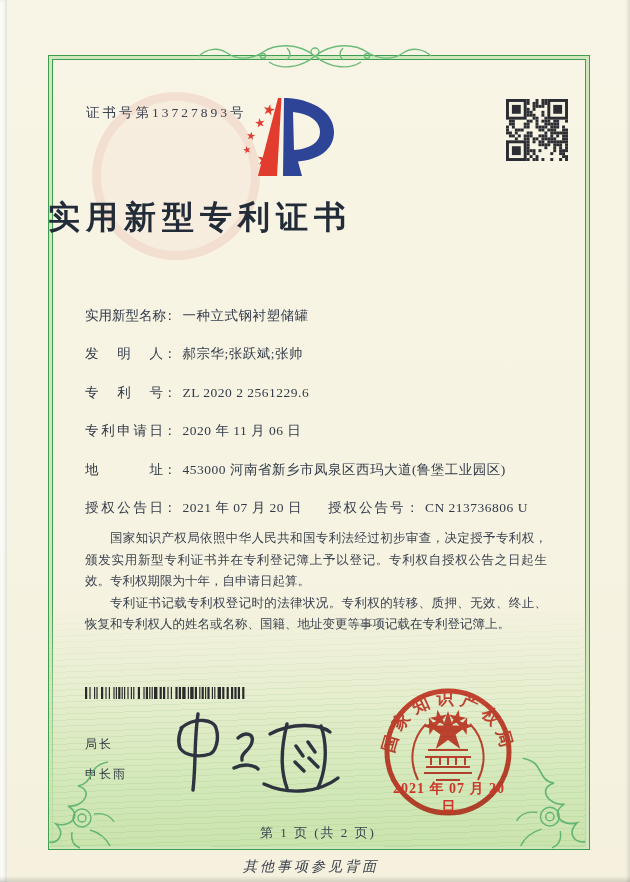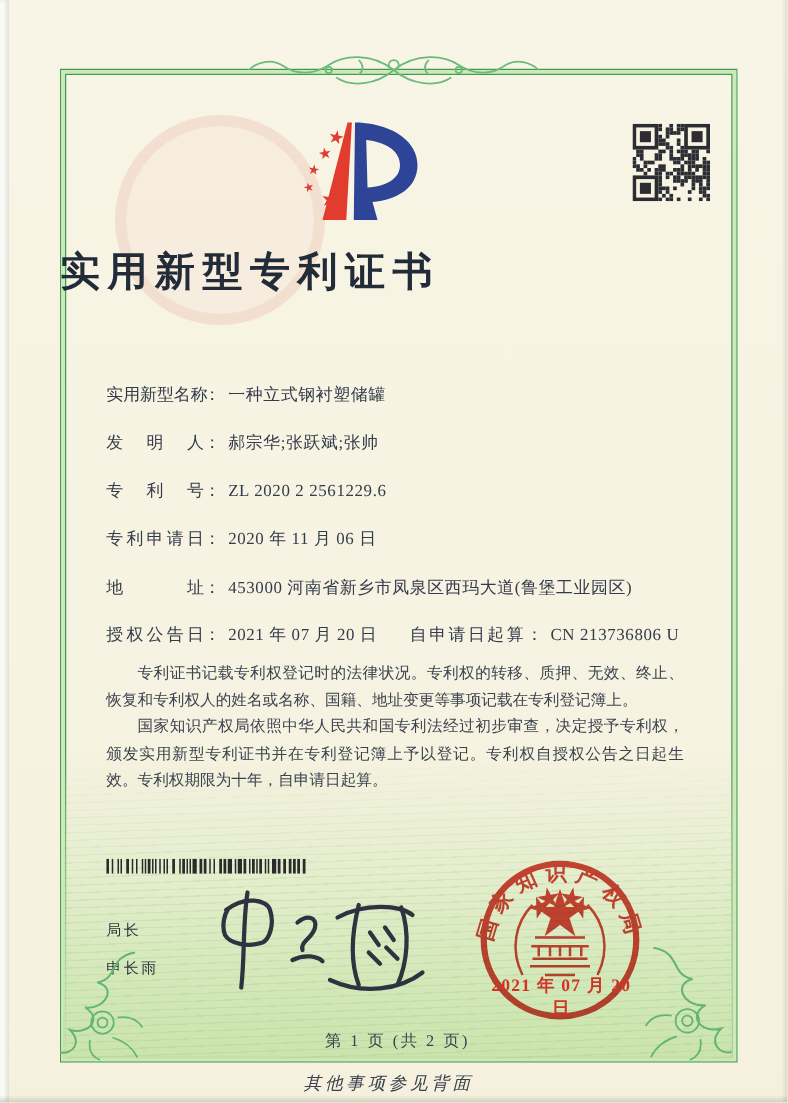--- a/index.html
+++ b/index.html
@@ -90,20 +90,21 @@
       <path d="M118 16 C100 2 78 4 66 12 C54 20 40 20 30 13 C20 6 8 10 2 16"></path>
       <path d="M118 16 C136 2 158 4 170 12 C182 20 196 20 206 13 C216 6 228 10 234 16"></path>
       <path d="M118 16 C104 28 84 30 72 22 M118 16 C132 28 152 30 164 22"></path>
       <circle cx="118" cy="12" r="4"></circle>
       <circle cx="66" cy="16" r="2.5"></circle>
         <circle cx="170" cy="16" r="2.5"></circle>
       <path d="M90 8 q6 6 0 12 M146 8 q-6 6 0 12"></path>
     </g>
   </svg>
 
+  <div class="cert-no">证书号第13727893号</div>
 
   <svg class="logo" viewBox="0 0 104 94">
     <path d="M40 8 L43.5 8 L39 86 L20 86 Z" fill="#e23c2e"></path>
     <path fill-rule="evenodd" fill="#2e4496" d="M46 8 L49.5 8 C78 10 96 24 96 42 C96 60 80 70 60 71.5 L64 86 L45 86 Z
          M55 22 C73 24 82 32 82 42 C82 53 71 59 56 60 Z"></path>
     <g fill="#e23c2e">
       <use href="#star5" transform="translate(31,20) scale(6) rotate(12)"></use>
       <use href="#star5" transform="translate(22,33) scale(5) rotate(-10)"></use>
       <use href="#star5" transform="translate(13,46) scale(4.4) rotate(8)"></use>
       <use href="#star5" transform="translate(9,60) scale(4) rotate(-14)"></use>
@@ -290,27 +291,27 @@
     <div class="frow">
       <span class="flabel">专利号</span><span class="fcolon">：</span><span class="fvalue">ZL 2020 2 2561229.6</span>
     </div>
     <div class="frow">
       <span class="flabel">专利申请日</span><span class="fcolon">：</span><span class="fvalue">2020 年 11 月 06 日</span>
     </div>
     <div class="frow">
       <span class="flabel">地址</span><span class="fcolon">：</span><span class="fvalue">453000 河南省新乡市凤泉区西玛大道(鲁堡工业园区)</span>
     </div>
     <div class="frow">
-      <span class="flabel">授权公告日</span><span class="fcolon">：</span><span class="fvalue">2021 年 07 月 20 日</span><span class="fpair2"><span class="flabel2">自申请日起算</span><span class="fcolon">：</span><span class="fvalue">CN 213736806 U</span></span>
+      <span class="flabel">授权公告日</span><span class="fcolon">：</span><span class="fvalue">2021 年 07 月 20 日</span><span class="fpair2"><span class="flabel2">授权公告号</span><span class="fcolon">：</span><span class="fvalue">CN 213736806 U</span></span>
     </div>
   </div>
 
   <div class="body-text">
+    <p>国家知识产权局依照中华人民共和国专利法经过初步审查，决定授予专利权，颁发实用新型专利证书并在专利登记簿上予以登记。专利权自授权公告之日起生效。专利权期限为十年，自申请日起算。</p>
     <p>专利证书记载专利权登记时的法律状况。专利权的转移、质押、无效、终止、恢复和专利权人的姓名或名称、国籍、地址变更等事项记载在专利登记簿上。</p>
-    <p>国家知识产权局依照中华人民共和国专利法经过初步审查，决定授予专利权，颁发实用新型专利证书并在专利登记簿上予以登记。专利权自授权公告之日起生效。专利权期限为十年，自申请日起算。</p>
   </div>
 
   <svg class="barcode" id="barcode-svg" viewBox="0 0 160 12" preserveAspectRatio="none">
       <rect x="0" y="0" width="2.2" height="12" fill="#2b2b2b"></rect>
       <rect x="4.4" y="0" width="1.2" height="12" fill="#2b2b2b"></rect>
       <rect x="9" y="0" width="1.2" height="12" fill="#2b2b2b"></rect>
       <rect x="11.399999999999999" y="0" width="1.2" height="12" fill="#2b2b2b"></rect>
       <rect x="15.999999999999998" y="0" width="2.2" height="12" fill="#2b2b2b"></rect>
       <rect x="20.4" y="0" width="1.2" height="12" fill="#2b2b2b"></rect>
       <rect x="23.799999999999997" y="0" width="1.2" height="12" fill="#2b2b2b"></rect>

